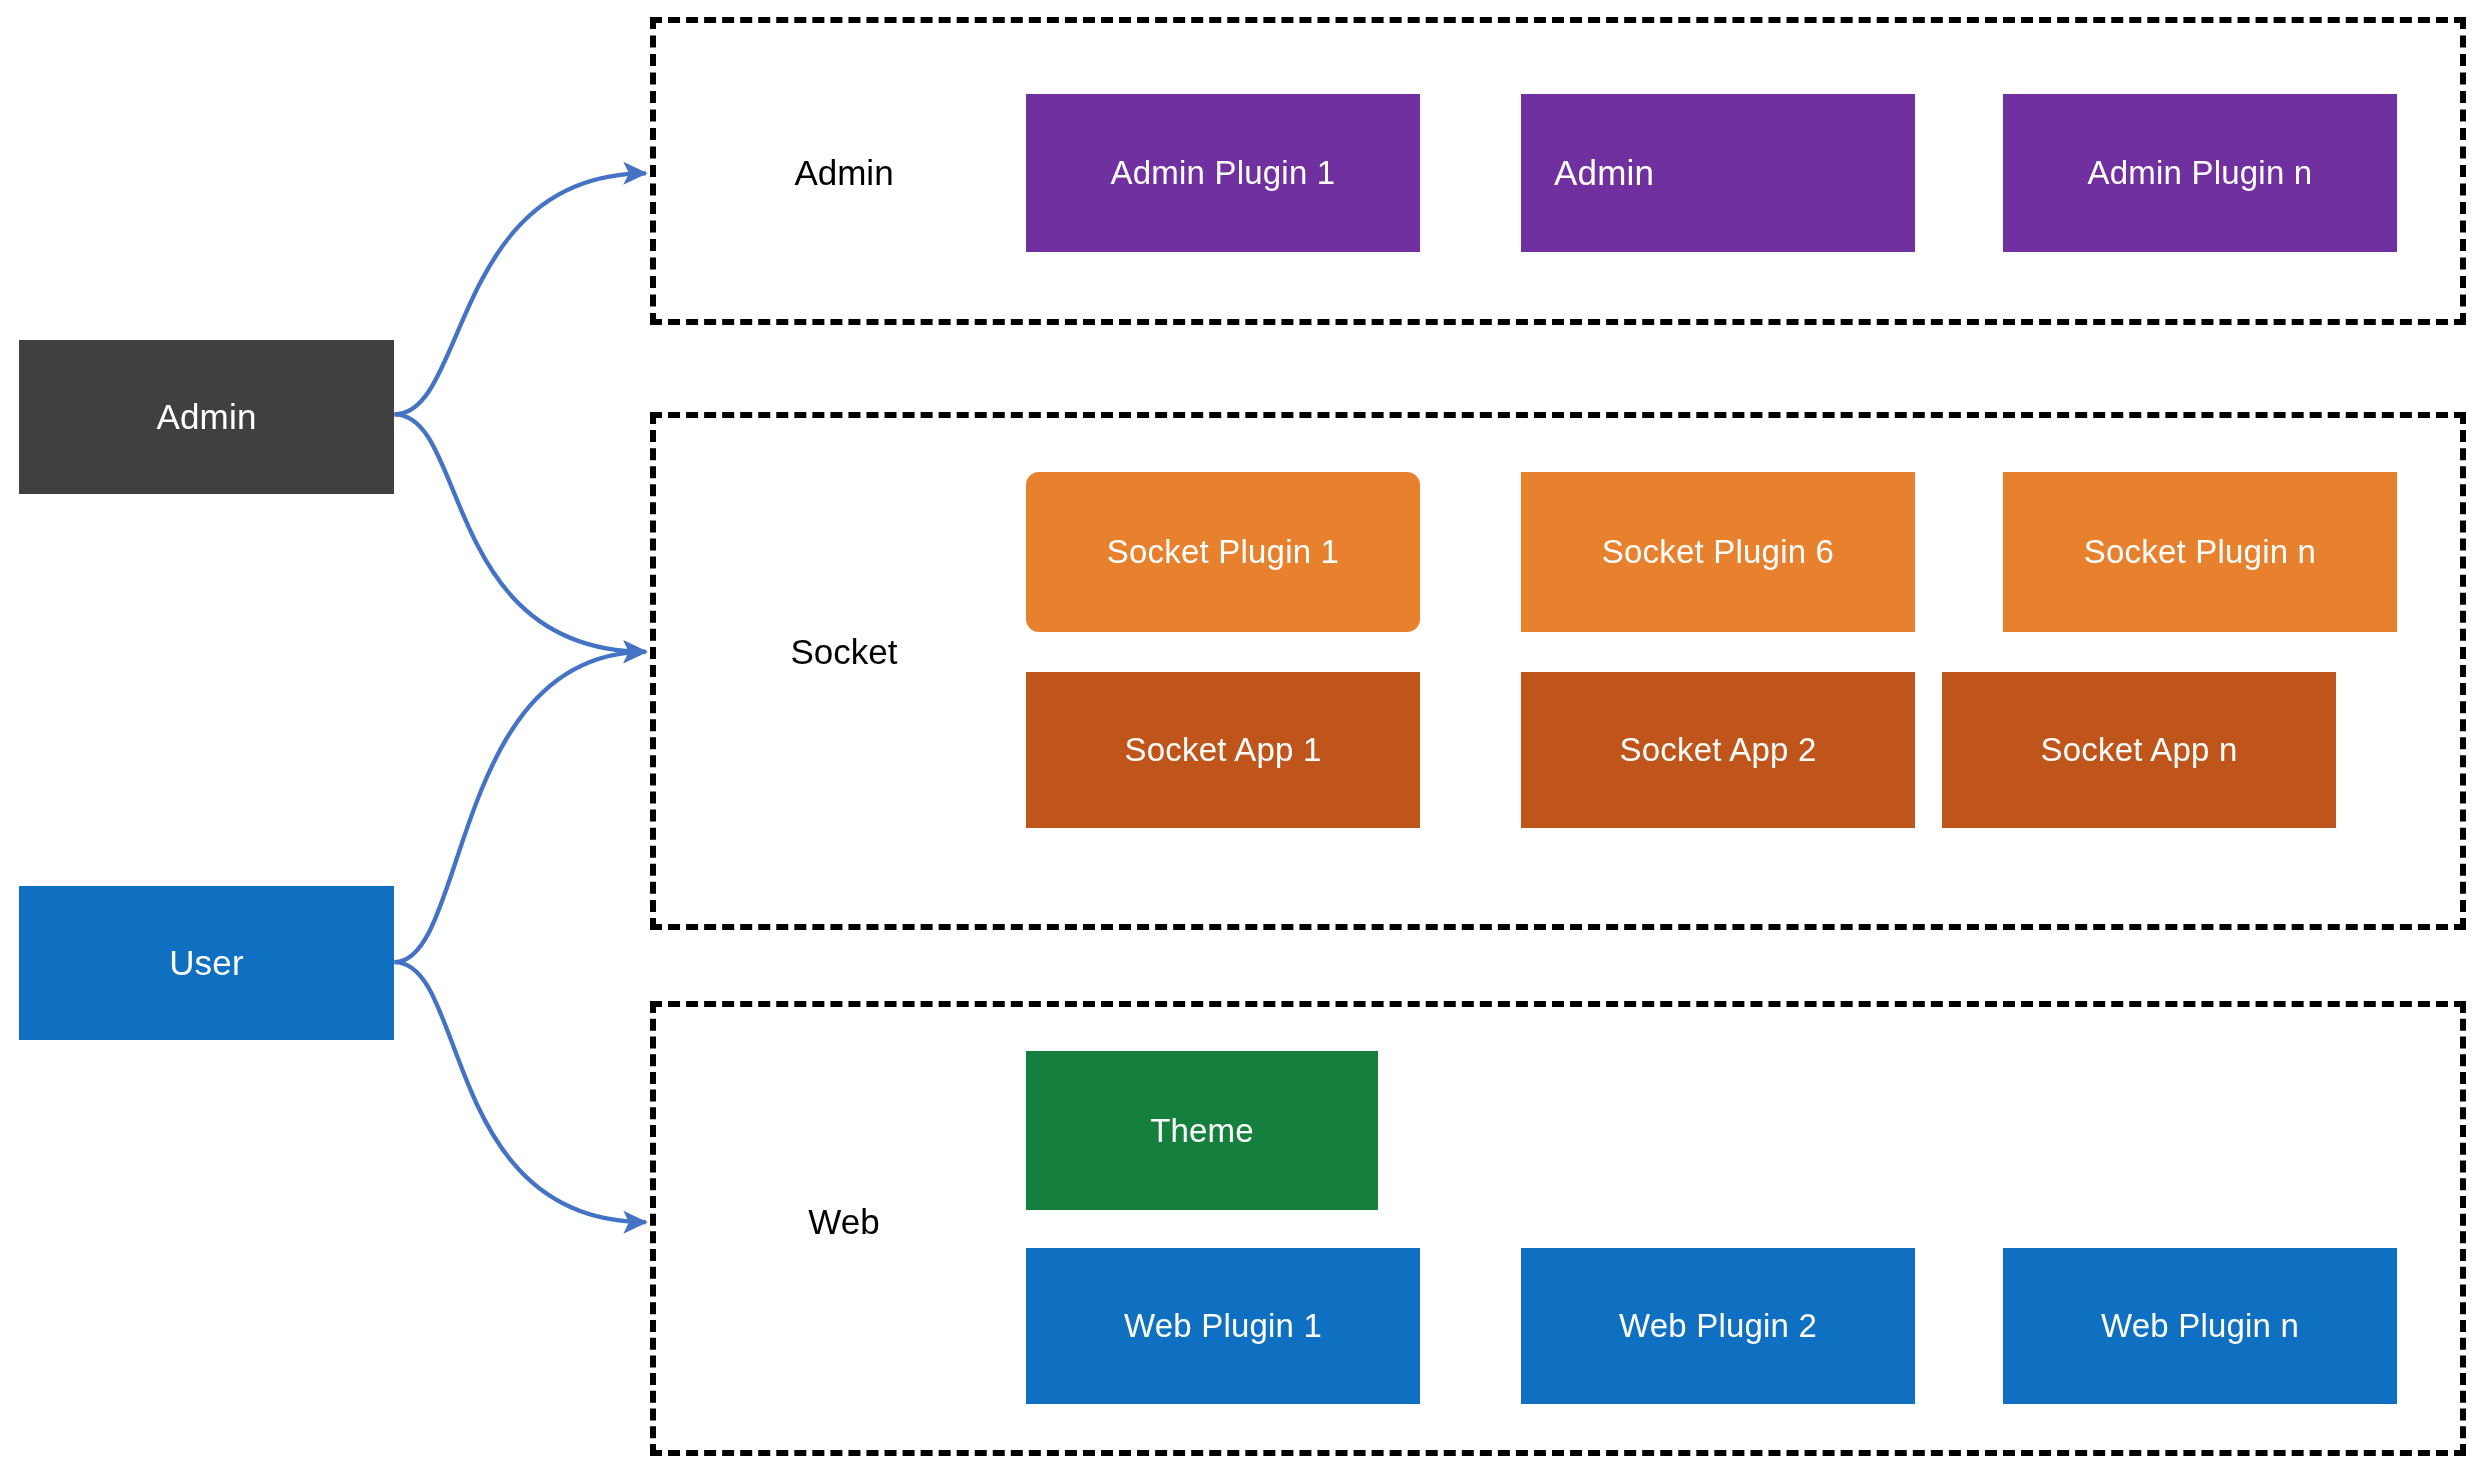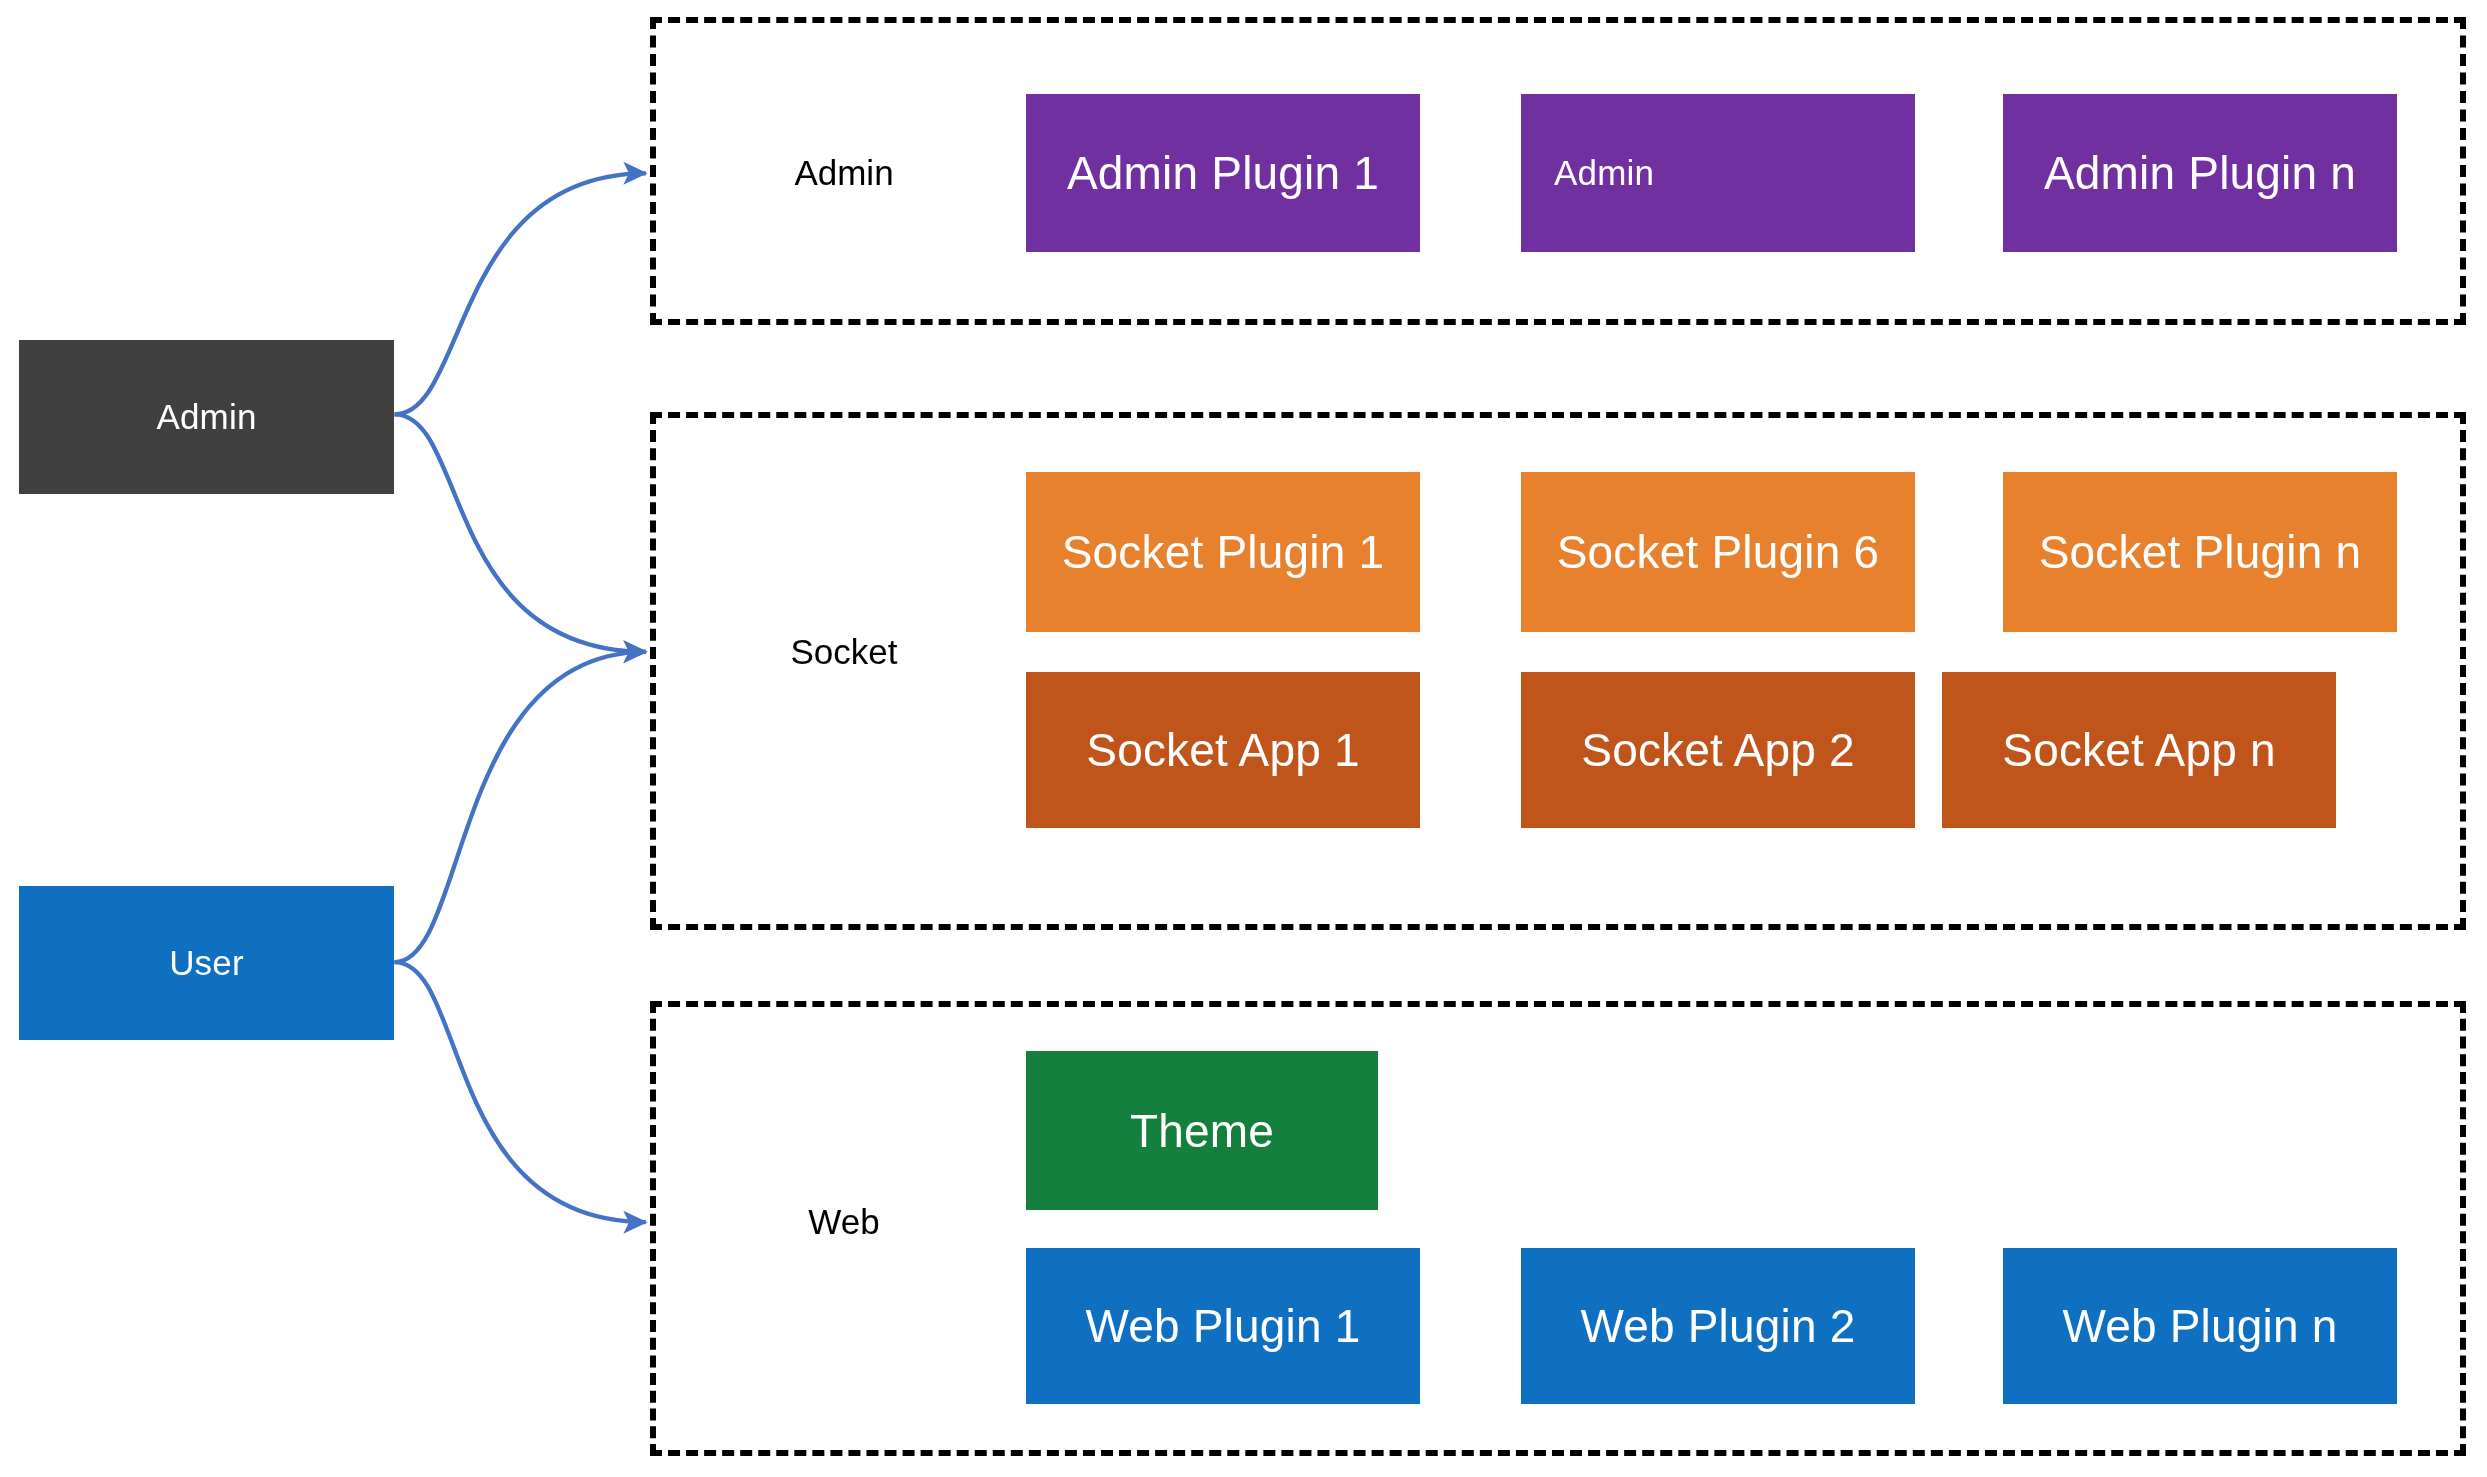--- a/index.html
+++ b/index.html
@@ -54,21 +54,21 @@
     text-align: center;
   }
   .node-label-overlap {
     position: absolute;
     left: 0;
     top: 50%;
     transform: translateY(-50%);
     width: 100%;
     text-align: center;
     color: #ffffff;
-    font-size: 46px;
+    font-size: 33px;
     pointer-events: none;
   }
   .node-label-ghost {
     position: absolute;
     top: 50%;
     transform: translateY(-50%);
     color: #ffffff;
     font-size: 35px;
     left: 33px;
     pointer-events: none;
@@ -116,21 +116,21 @@
         <span class="node-label-overlap">Admin Plugin 1</span>
       </div>
       <div class="node" style="left: 1521px; top: 94px; width: 394px; height: 158px; background: rgb(112, 48, 160); position: absolute;">
         <span class="node-label-ghost">Admin</span>
       </div>
       <div class="node" style="left: 2003px; top: 94px; width: 394px; height: 158px; background: rgb(112, 48, 160); position: absolute;">
         <span class="node-label-overlap">Admin Plugin n</span>
       </div>
       <div class="group" style="left: 650px; top: 412px; width: 1816px; height: 518px; border-color: rgb(0, 0, 0);"></div>
       <div class="group-label" style="left: 844px; top: 652px;">Socket</div>
-      <div class="node" style="left: 1026px; top: 472px; width: 394px; height: 160px; background: rgb(232, 129, 46); position: absolute;">
+      <div class="node" style="left: 1026px; top: 472px; width: 394px; height: 160px; background: rgb(232, 129, 46); position: absolute; border-radius: 13px;">
         <span class="node-label-overlap">Socket Plugin 1</span>
       </div>
       <div class="node" style="left: 1521px; top: 472px; width: 394px; height: 160px; background: rgb(232, 129, 46); position: absolute;">
         <span class="node-label-overlap">Socket Plugin 6</span>
       </div>
       <div class="node" style="left: 2003px; top: 472px; width: 394px; height: 160px; background: rgb(232, 129, 46); position: absolute;">
         <span class="node-label-overlap">Socket Plugin n</span>
       </div>
       <div class="node" style="left: 1026px; top: 672px; width: 394px; height: 156px; background: rgb(192, 85, 27); position: absolute;">
         <span class="node-label-overlap">Socket App 1</span>

